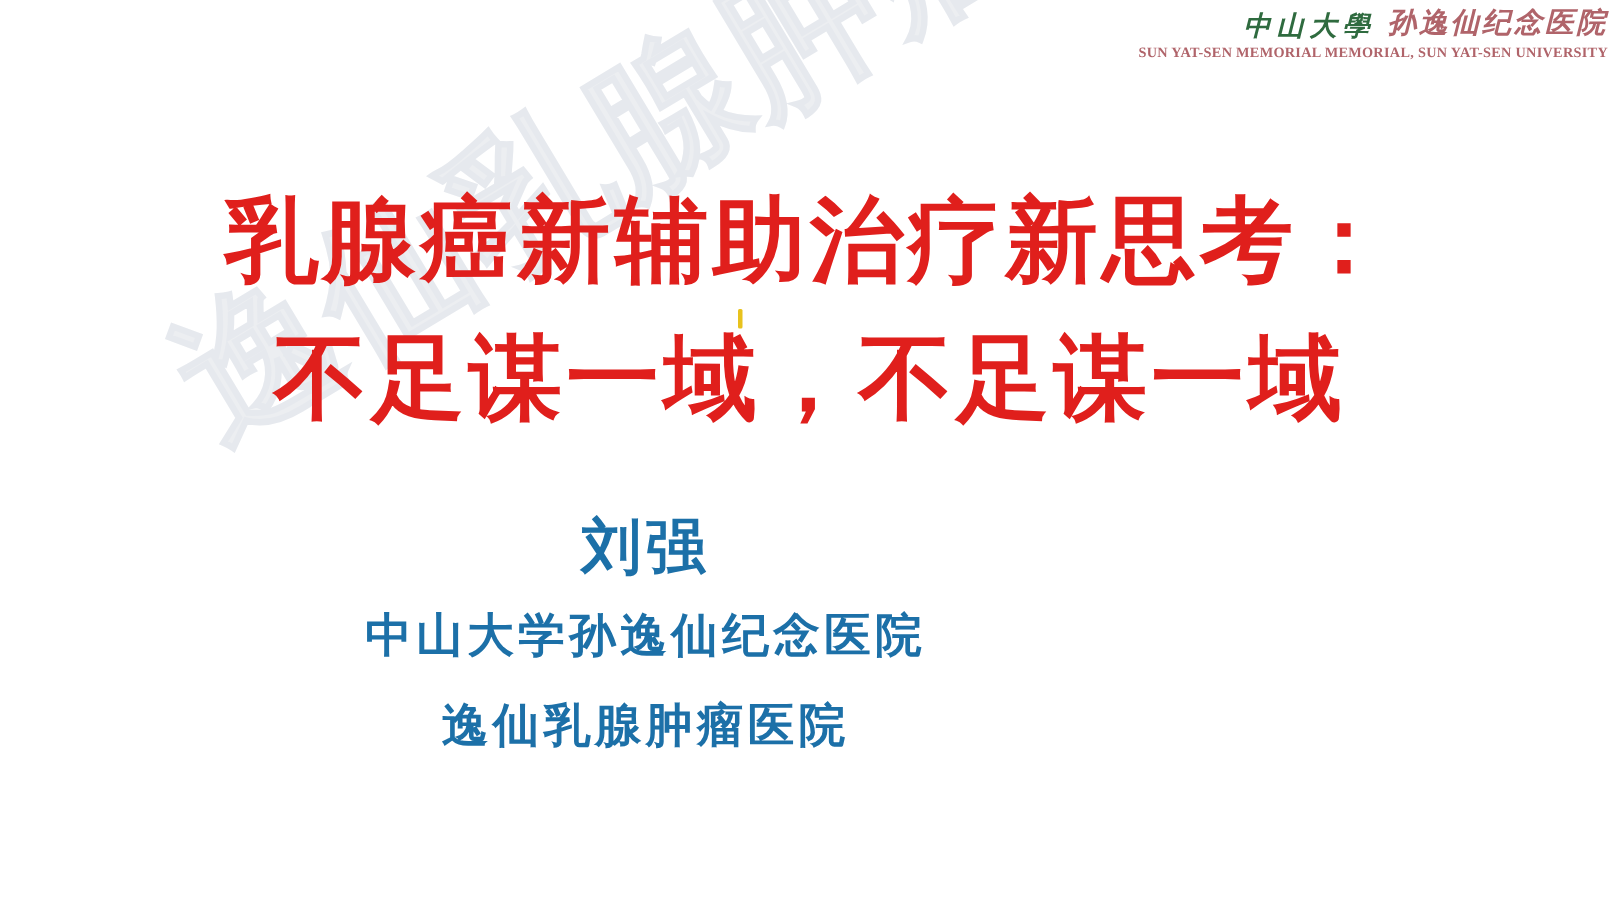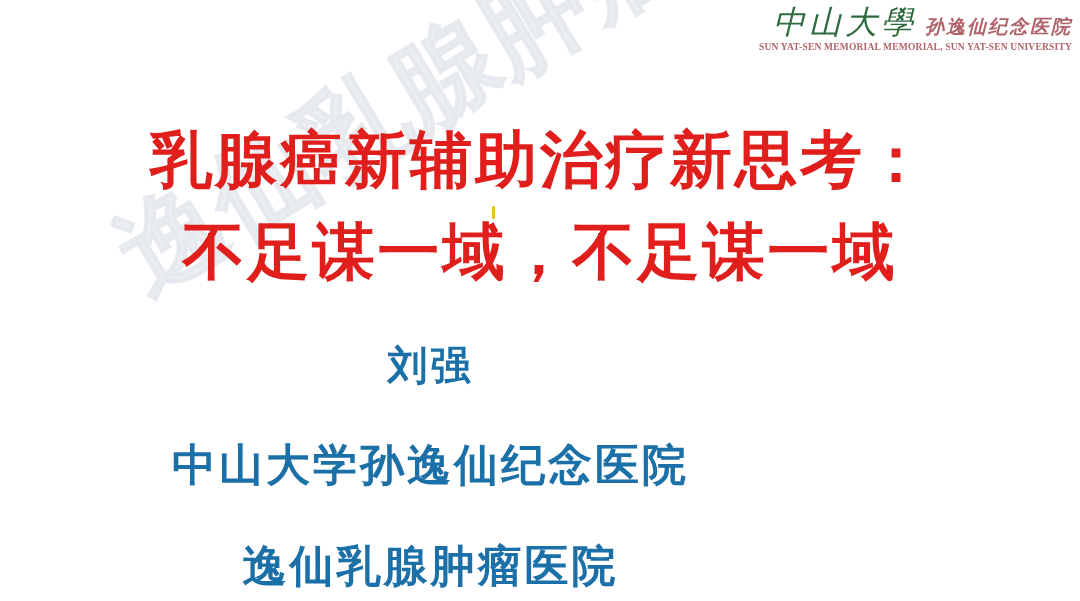--- a/index.html
+++ b/index.html
@@ -57,22 +57,22 @@
   }
   .logo-row {
     display: flex;
     align-items: flex-end;
     justify-content: flex-end;
     gap: 8px;
     white-space: nowrap;
   }
   .logo-univ {
     font-family: "DejaVu Sans", "Liberation Sans", sans-serif;
-    font-size: 32px;
-    font-weight: 400;
+    font-size: 18px;
+    font-weight: 700;
     color: #2f6b3f;
     letter-spacing: 4px;
     font-style: italic;
   }
   .logo-hosp {
     font-family: "DejaVu Sans", "Liberation Sans", sans-serif;
     font-size: 19px;
     font-weight: 700;
     color: #b0646a;
     letter-spacing: 2px;
@@ -133,27 +133,26 @@
   .presenter-name {
     font-family: "DejaVu Sans", "Liberation Sans", sans-serif;
     font-size: 40px;
     font-weight: 700;
     color: #1c70a8;
     letter-spacing: 3px;
     line-height: 58px;
   }
   .affiliation {
     font-family: "DejaVu Sans", "Liberation Sans", sans-serif;
-    font-size: 44px;
+    font-size: 31px;
     font-weight: 700;
     color: #1c70a8;
     letter-spacing: 3px;
     line-height: 60px;
     white-space: nowrap;
-    margin-top: 41px;
   }
 </style>
 </head>
 <body>
 
 <div class="slide">
 
   <div class="watermark">
     <div class="watermark-text">逸仙乳腺肿瘤医院</div>
   </div>

